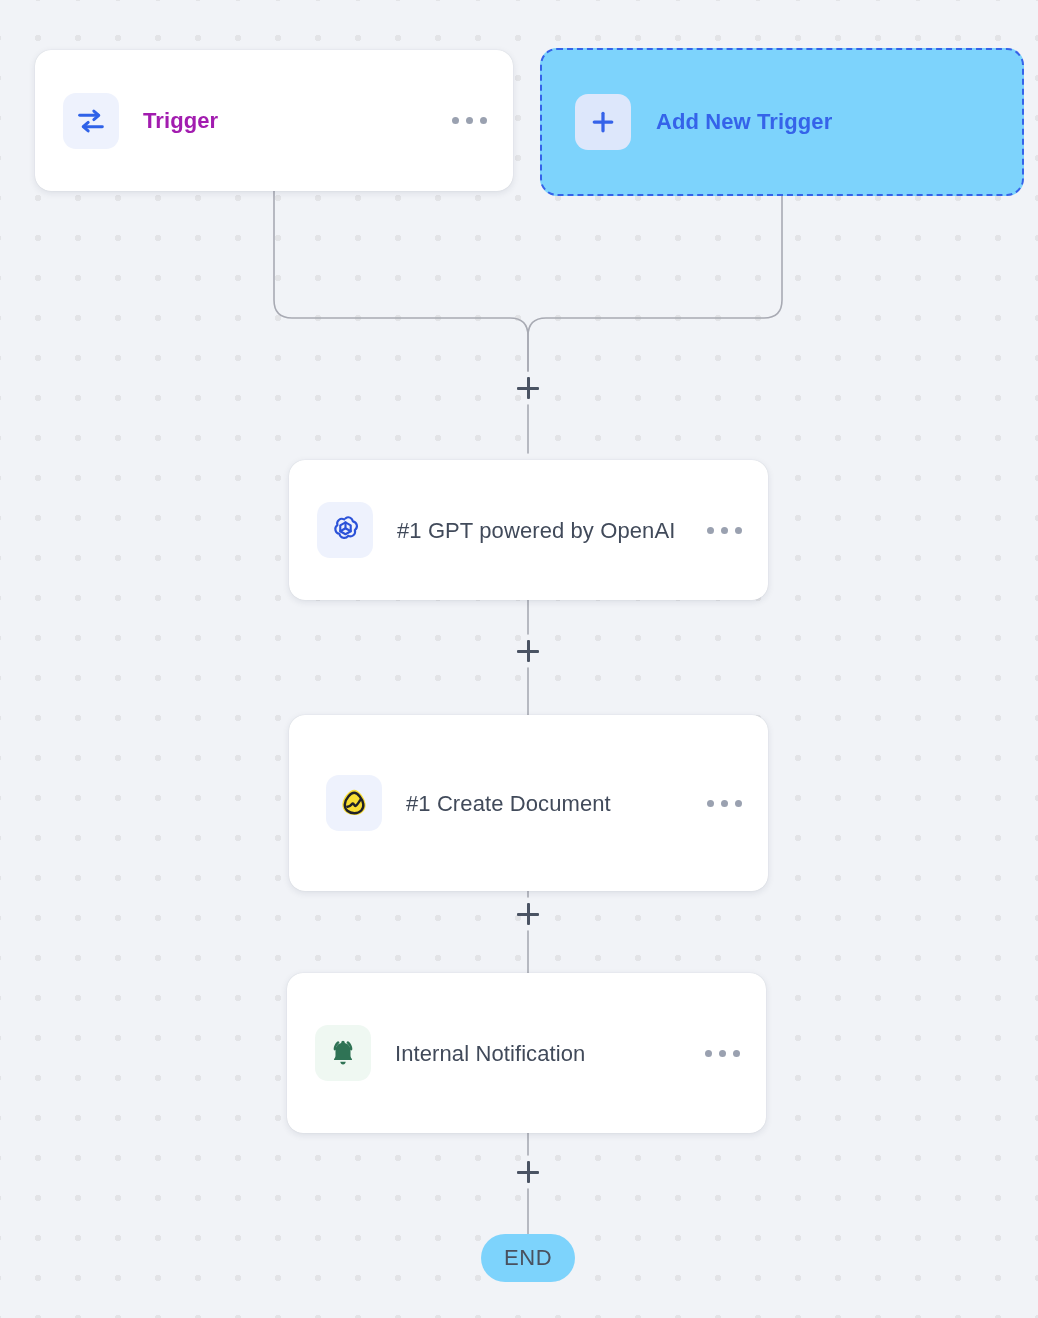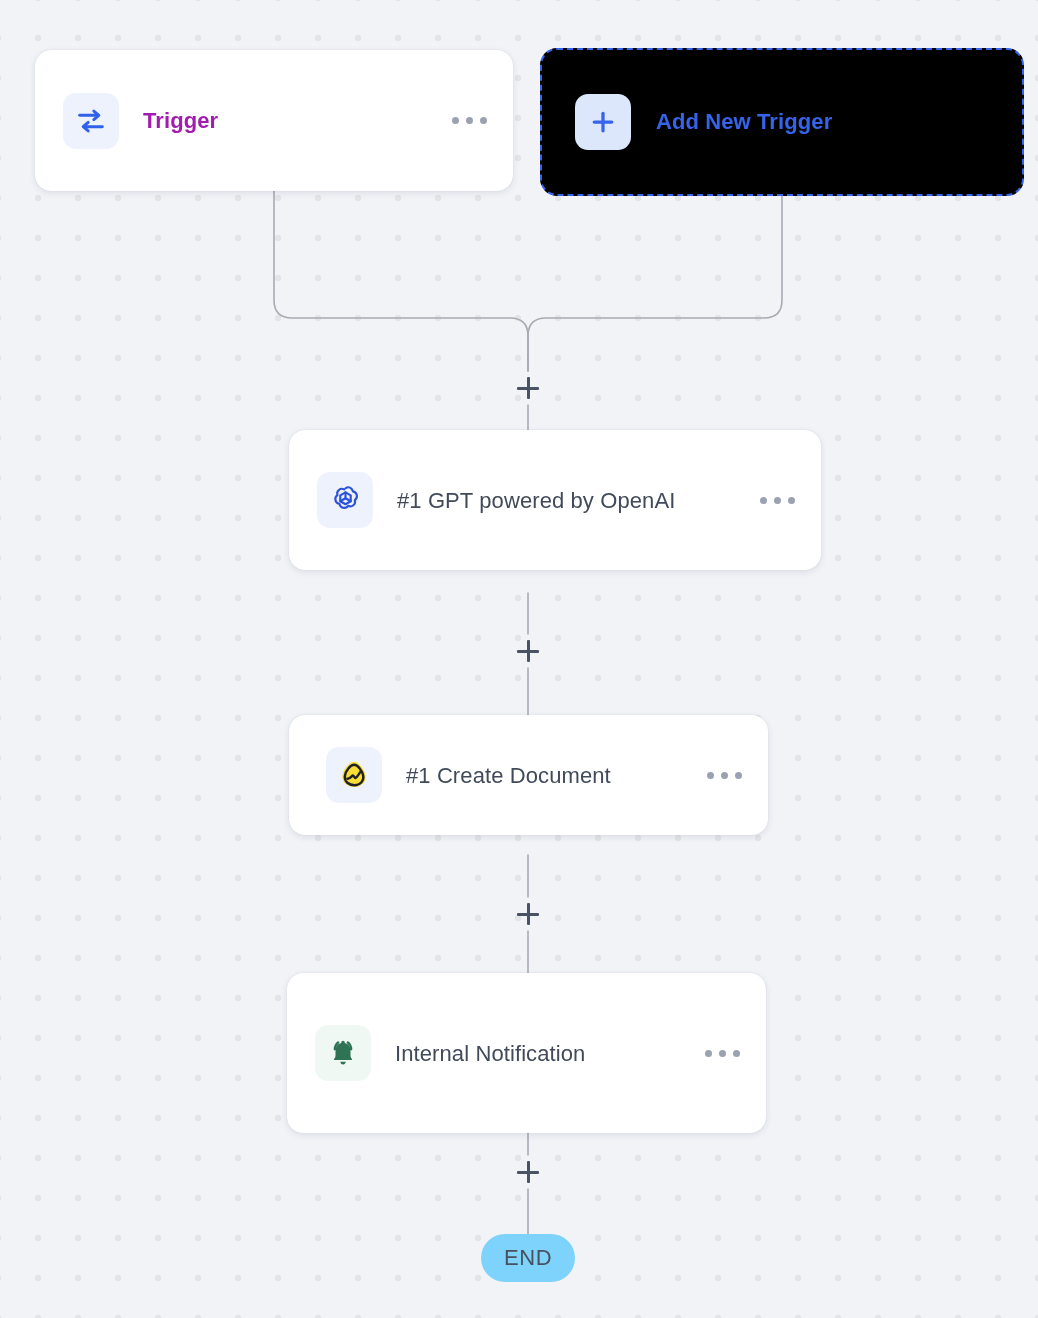--- a/index.html
+++ b/index.html
@@ -103,44 +103,44 @@
   
   #node-trigger {
     left: 35px;  top: 50px;
     width: 478px; height: 141px;
   }
 
   #node-add-trigger {
     position: absolute;
     left: 540px; top: 48px;
     width: 484px; height: 148px;
-    background: #000000;
+    background: #7dd3fc;
     border: 2.5px dashed #3563e9;
     border-radius: 17px;
     display: flex;
     align-items: center;
     padding-left: 33px;
     cursor: pointer;
   }
   #node-add-trigger .node-icon { background: #dde7fb; }
   .add-label {
     margin-left: 25px;
     font-size: 22px;
     font-weight: bold;
     color: #3563e9;
     letter-spacing: 0.1px;
   }
 
   #node-gpt {
-    left: 289px; top: 430px;
-    width: 532px; height: 140px;
+    left: 289px; top: 460px;
+    width: 479px; height: 140px;
   }
   #node-doc {
     left: 289px; top: 715px;
-    width: 479px; height: 120px; padding-left: 37px;
+    width: 479px; height: 176px; padding-left: 37px;
   }
   #node-notify {
     left: 287px; top: 973px;
     width: 479px; height: 160px;
   }
 
   
   .plus-btn {
     position: absolute;
     width: 34px; height: 34px;

